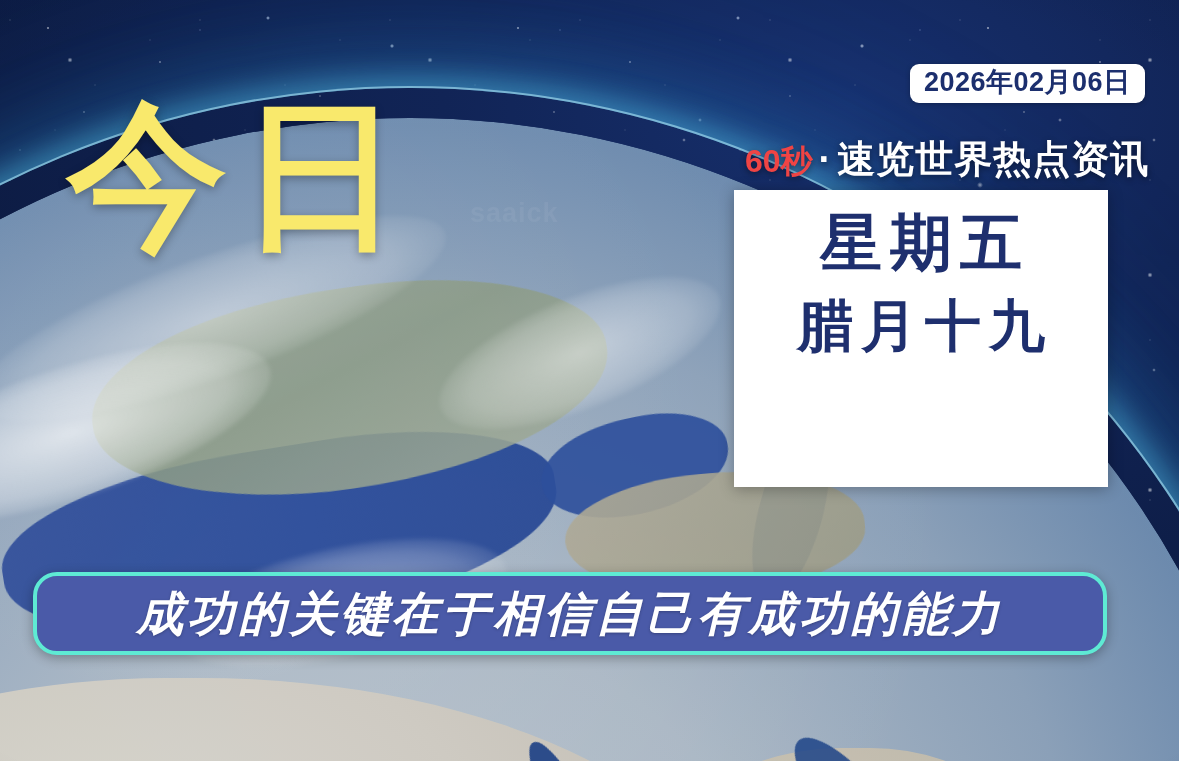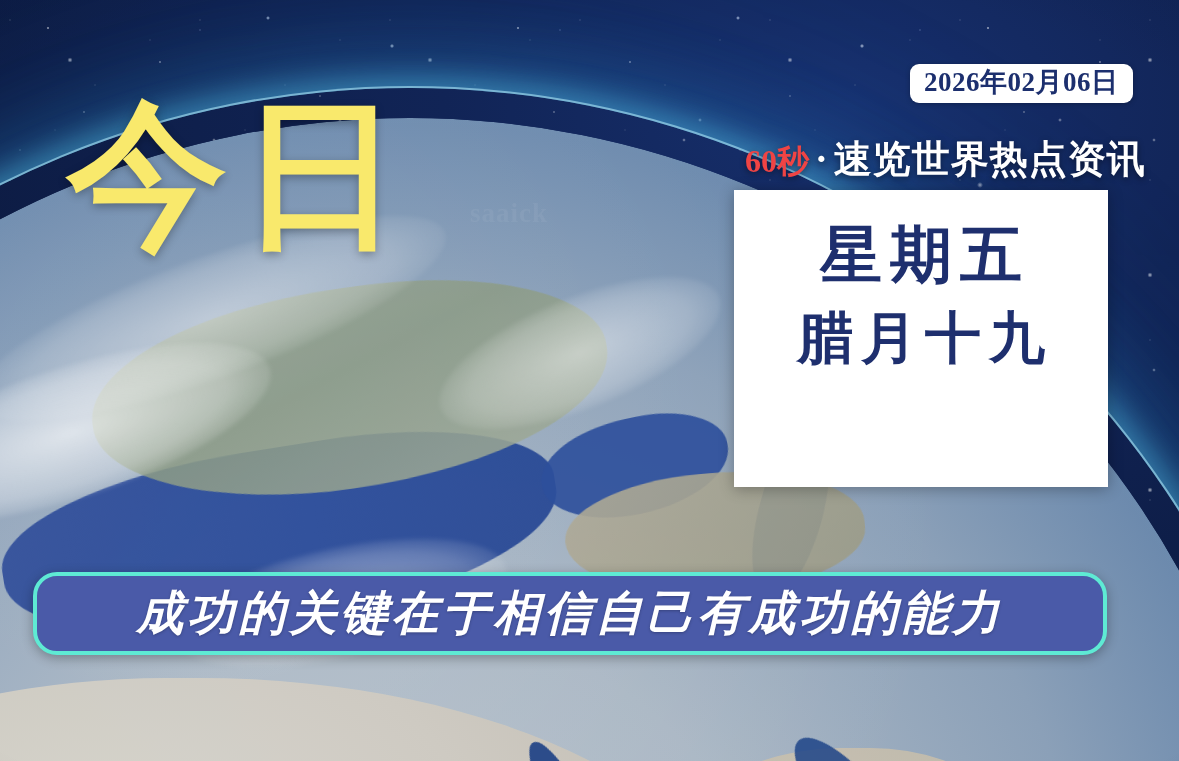--- a/index.html
+++ b/index.html
@@ -6,21 +6,21 @@
   html, body {
     margin: 0;
     padding: 0;
     background: #0b1730;
   }
   #poster {
     position: relative;
     width: 1179px;
     height: 761px;
     overflow: hidden;
-    font-family: Liberation Serif, serif;
+    font-family: Liberation Sans, sans-serif;
     background: #122357;
     user-select: none;
   }
 
   
   .space {
     position: absolute;
     inset: 0;
     background:
       radial-gradient(ellipse 900px 560px at 72% 14%, #17306e 0%, #112456 45%, #0d1c44 100%),
@@ -261,21 +261,21 @@
     font-size: 38px;
     font-weight: 700;
     letter-spacing: 2px;
     white-space: nowrap;
     line-height: 1.1;
   }
   .weekday {
     font-size: 62px;
     font-weight: 900;
     letter-spacing: 8px;
-    margin-top: 20px;
+    margin-top: 8px;
     line-height: 1;
     white-space: nowrap;
     text-indent: 8px;
   }
   .lunar {
     font-size: 56px;
     font-weight: 900;
     letter-spacing: 8px;
     margin-top: 24px;
     line-height: 1;

